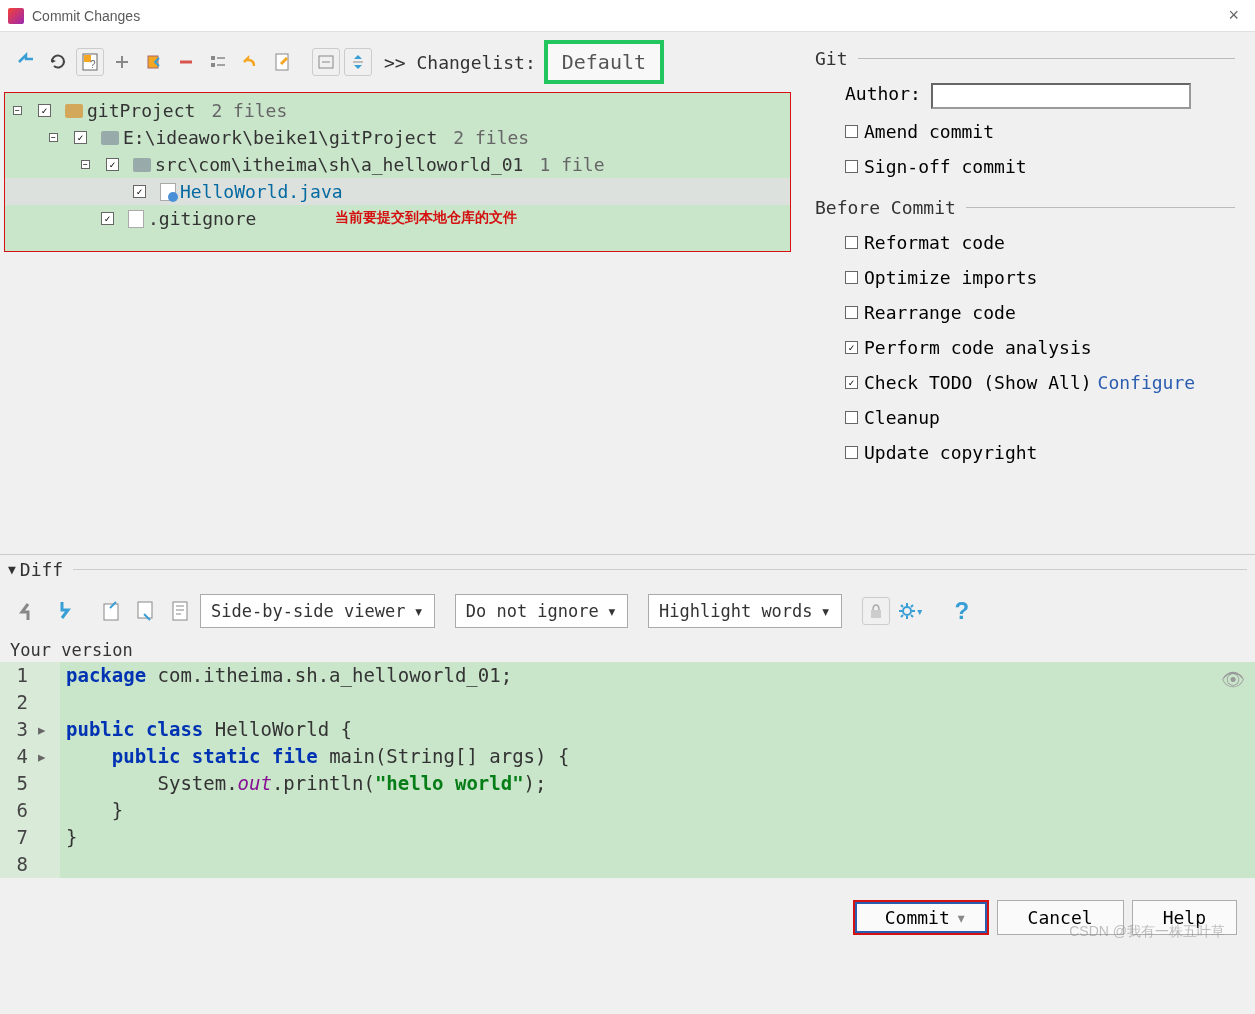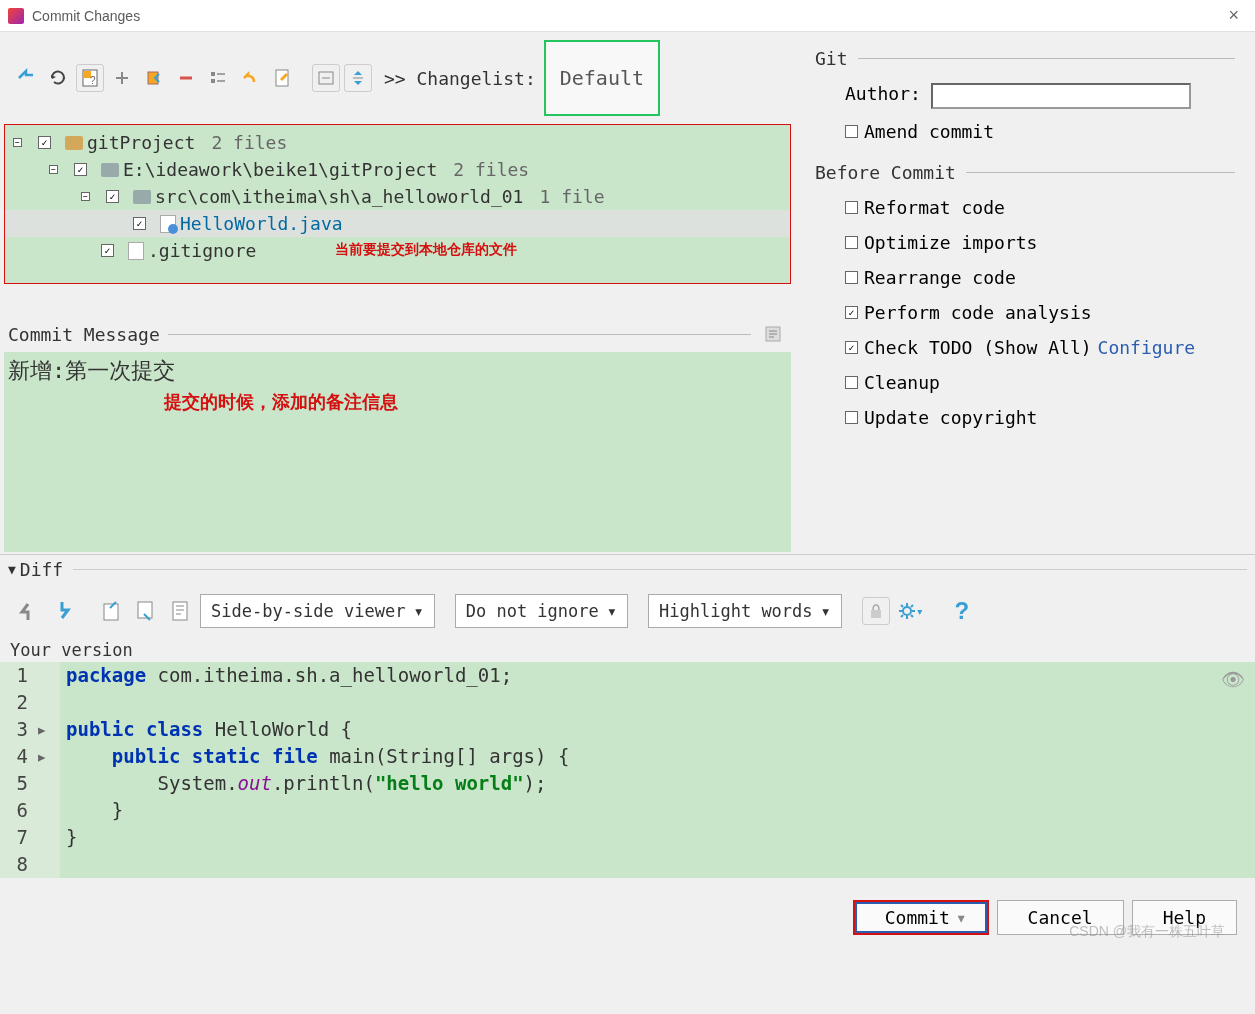--- a/index.html
+++ b/index.html
@@ -7,21 +7,21 @@
 .titlebar { background: #fff; height: 32px; display: flex; align-items: center; padding: 0 8px; border-bottom: 1px solid #e0e0e0; }
 .titlebar .app-icon { width: 16px; height: 16px; background: linear-gradient(135deg, #f44336, #9c27b0); border-radius: 2px; margin-right: 8px; }
 .titlebar .title { color: #5a5a5a; flex: 1; font-size: 14px; }
 .titlebar .close { color: #666; font-size: 18px; cursor: pointer; padding: 0 8px; }
 .main { display: flex; height: 522px; }
 .left-pane { flex: 1; display: flex; flex-direction: column; }
 .toolbar { display: flex; align-items: center; padding: 8px 12px; gap: 4px; }
 .tbtn { width: 28px; height: 28px; display: flex; align-items: center; justify-content: center; cursor: pointer; color: #555; }
 .tbtn.bordered { border: 1px solid #ccc; border-radius: 3px; }
 .changelist-label { font-family: monospace; font-size: 18px; color: #333; margin-left: 8px; }
-.changelist-dropdown { border: 2px solid #22c55e; padding: 24px 14px; font-family: monospace; font-size: 20px; color: #555; margin-left: 4px; cursor: pointer; background: #f8f8f8; }
+.changelist-dropdown { border: 4px solid #22c55e; padding: 6px 14px; font-family: monospace; font-size: 20px; color: #555; margin-left: 4px; cursor: pointer; background: #f8f8f8; }
 .tree { background: #c9e5ca; margin: 0 4px; border: 1px solid #d41010; padding: 4px 0 30px 0; height: 160px; font-family: monospace; font-size: 18px; position: relative; }
 .tree-row { display: flex; align-items: center; height: 27px; padding-left: 8px; gap: 4px; }
 .tree-row.selected { background: #dde1dd; }
 .tree-chk { width: 13px; height: 13px; border: 1px solid #666; background: #fff; display: inline-flex; align-items: center; justify-content: center; font-size: 10px; cursor: pointer; }
 .tree-exp { width: 9px; height: 9px; border: 1px solid #666; background: #fff; display: inline-flex; align-items: center; justify-content: center; font-size: 8px; cursor: pointer; }
 .folder-ico { width: 18px; height: 14px; background: #d4a85b; border-radius: 2px; display: inline-block; }
 .file-ico { width: 16px; height: 18px; background: #fff; border: 1px solid #aaa; position: relative; display: inline-block; }
 .file-ico.java::after { content: ""; position: absolute; bottom: -2px; right: -3px; width: 10px; height: 10px; background: #4a90d9; border-radius: 50%; }
 .tree-text { color: #333; }
 .tree-count { color: #666; margin-left: 12px; }
@@ -178,50 +178,38 @@
       </div>
       <div class="tree-row" style="padding-left:96px">
         <span class="tree-chk">✓</span>
         <span style="width:6px"></span>
         <span class="file-ico"></span>
         <span class="tree-text">.gitignore</span>
       </div>
       <div class="tree-anno" style="left:330px; top:116px">当前要提交到本地仓库的文件</div>
     </div>
 
-    <div class="commit-msg-sec">
-      <div class="commit-msg-hdr">
-        <span>Commit Message</span>
-        <span class="line"></span>
-        <span class="tbtn">
-            <svg width="20" height="20">
-              <rect x="3" y="3" width="14" height="14" fill="#ddd" stroke="#aaa"></rect>
-              <path d="M6 7 H14 M6 10 H14 M6 13 H11" stroke="#888"></path>
-            </svg>
-          </span>
-      </div>
-      <div class="commit-msg-area">
-        <span>新增:第一次提交</span>
-        <div class="msg-anno" style="left:160px; top:38px">提交的时候，添加的备注信息</div>
-      </div>
-    </div>
   </div>
 
   <div class="right-pane">
     <div class="section-hdr">
         <span>Git</span>
         <span class="line"></span>
       </div>
     <div class="form-row">
       <label>Author:</label>
       <input class="author-input" style="">
     </div>
     <div class="chk-row">
         <span class="chk"></span>
         <span>Amend commit</span>
+      </div>
+    <div class="chk-row">
+        <span class="chk"></span>
+        <span>Sign-off commit</span>
       </div>
 
     <div class="section-hdr" style="margin-top:20px">
         <span>Before Commit</span>
         <span class="line"></span>
       </div>
     <div class="chk-row">
         <span class="chk"></span>
         <span>Reformat code</span>
       </div>

